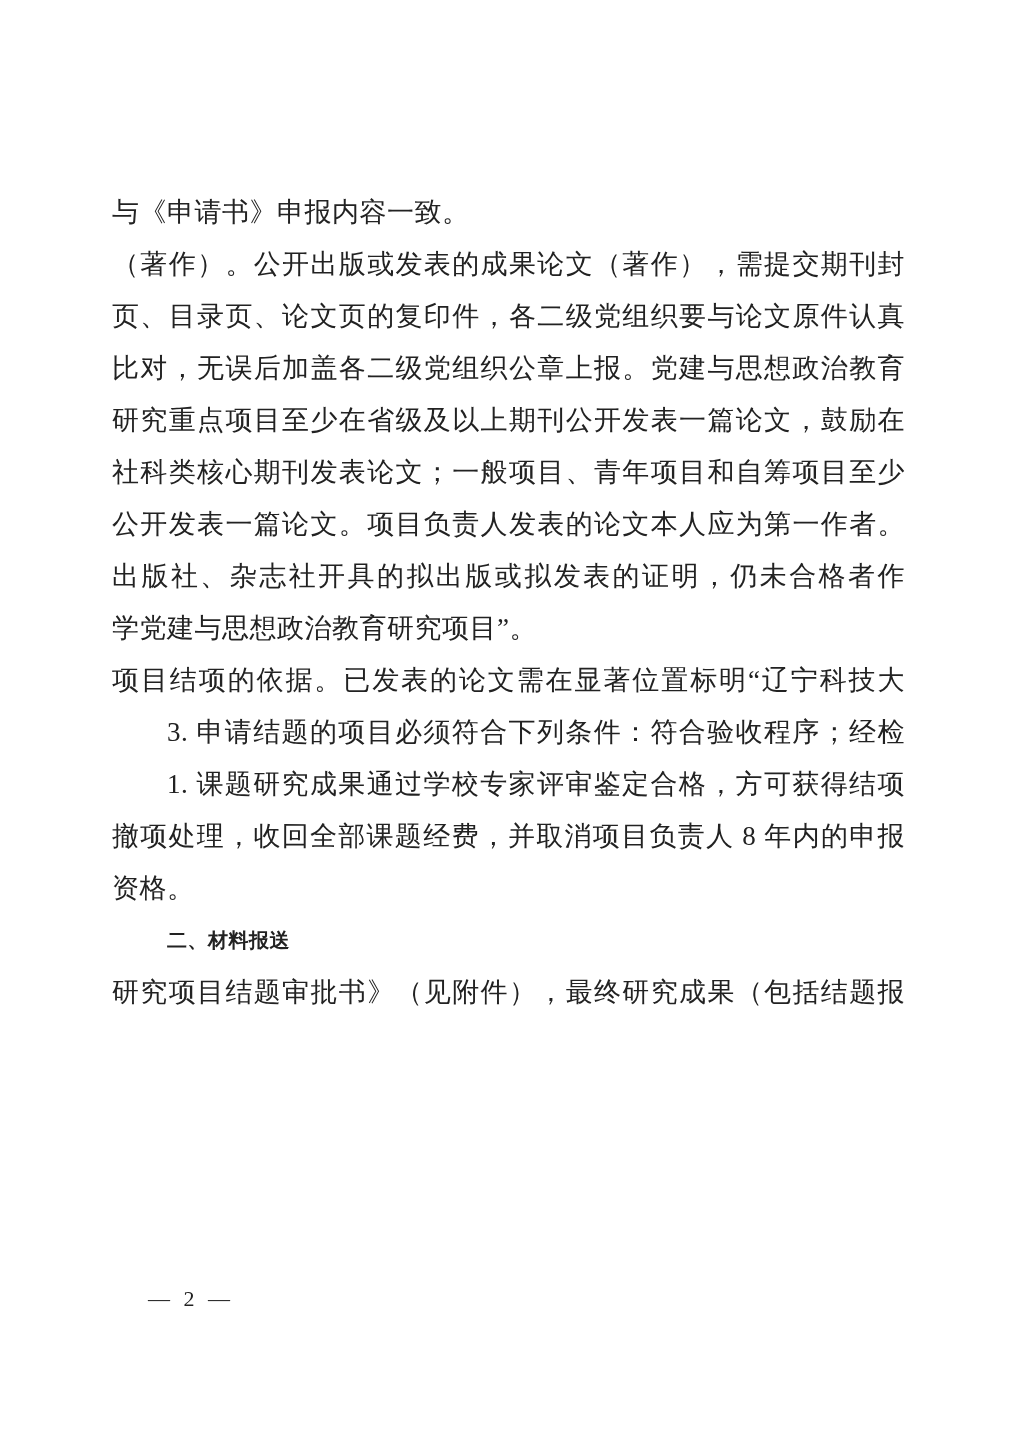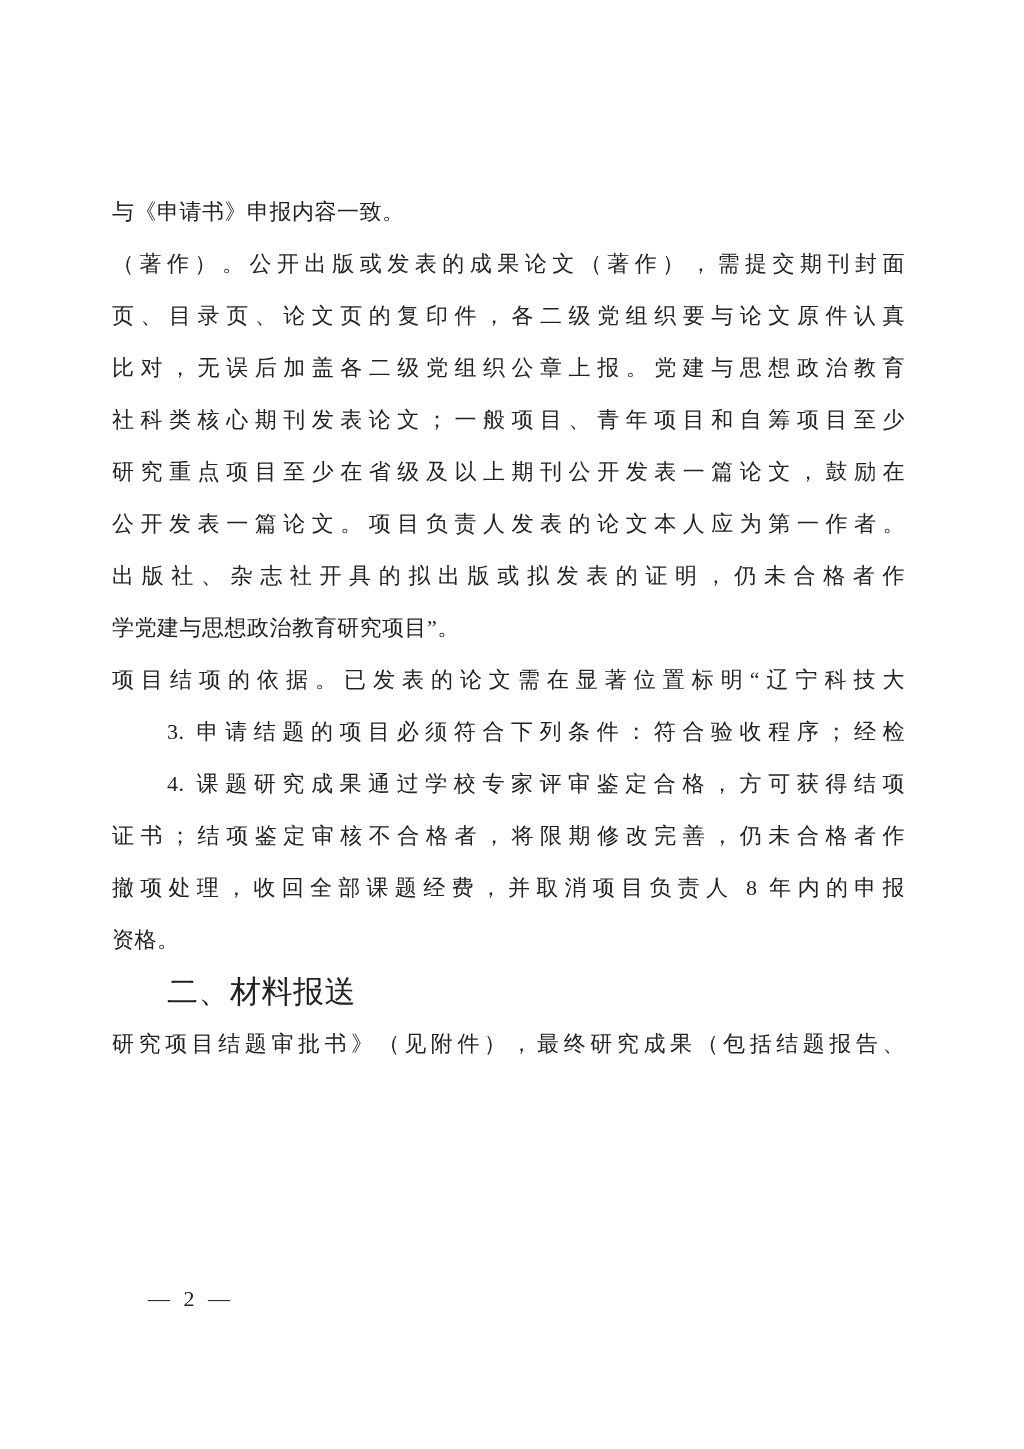--- a/index.html
+++ b/index.html
@@ -19,40 +19,40 @@
     font-family: "Liberation Serif", "DejaVu Serif", serif;
   }
   .text-body {
     position: absolute;
     left: 112px;
     top: 186px;
     width: 793px;
     color: var(--text-color);
   }
   .line {
-    font-size: 22px;
+    font-size: 27px;
     line-height: 52px;
     letter-spacing: 0.5px;
     text-align: justify;
     text-align-last: justify;
     white-space: normal;
     overflow: hidden;
     height: 52px;
   }
   .line.last {
     text-align: left;
     text-align-last: left;
   }
   .line.indent {
     text-indent: 55px;
   }
   .para.heading .line {
     font-family: "Liberation Sans", "DejaVu Sans", sans-serif;
-    font-weight: normal;
-    font-size: 31px;
+    font-weight: bold;
+    font-size: 20px;
   }
   .footer {
     position: absolute;
     left: 148px;
     top: 1286px;
     font-size: 22px;
     line-height: 26px;
     letter-spacing: 4px;
     color: var(--text-color);
     font-family: "Liberation Serif", "DejaVu Serif", serif;
@@ -63,33 +63,32 @@
 
 <div class="page">
   <div class="text-body">
       <div class="para">
         <div class="line last">与《申请书》申报内容一致。</div>
       </div>
       <div class="para">
         <div class="line">（著作）。公开出版或发表的成果论文（著作），需提交期刊封面</div>
         <div class="line">页、目录页、论文页的复印件，各二级党组织要与论文原件认真</div>
         <div class="line">比对，无误后加盖各二级党组织公章上报。党建与思想政治教育</div>
+        <div class="line">研究重点项目至少在省级及以上期刊公开发表一篇论文，鼓励在</div>
         <div class="line">社科类核心期刊发表论文；一般项目、青年项目和自筹项目至少</div>
-        <div class="line">研究重点项目至少在省级及以上期刊公开发表一篇论文，鼓励在</div>
         <div class="line">公开发表一篇论文。项目负责人发表的论文本人应为第一作者。</div>
         <div class="line">出版社、杂志社开具的拟出版或拟发表的证明，仍未合格者作</div>
         <div class="line last">学党建与思想政治教育研究项目”。</div>
         <div class="line">项目结项的依据。已发表的论文需在显著位置标明“辽宁科技大</div>
       </div>
       <div class="para">
         <div class="line indent">3. 申请结题的项目必须符合下列条件：符合验收程序；经检</div>
       </div>
       <div class="para">
-        <div class="line indent">4. 课题研究成果通过学校专家评审鉴定合格，方可获得结项</div>
-        <div class="line">证书；结项鉴定审核不合格者，将限期修改完善，仍未合格者作</div>
+        <div class="line indent">1. 课题研究成果通过学校专家评审鉴定合格，方可获得结项</div>
         <div class="line">撤项处理，收回全部课题经费，并取消项目负责人 8 年内的申报</div>
         <div class="line last">资格。</div>
       </div>
       <div class="para heading">
         <div class="line indent last">二、材料报送</div>
       </div>
       <div class="para">
         <div class="line">研究项目结题审批书》（见附件），最终研究成果（包括结题报告、</div>
       </div>
     </div>

